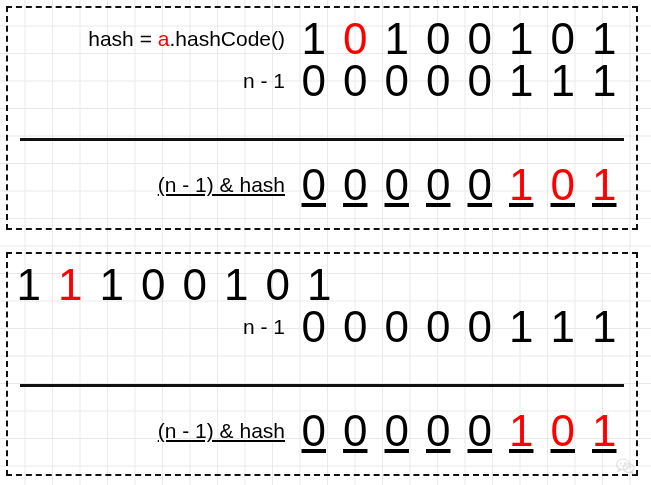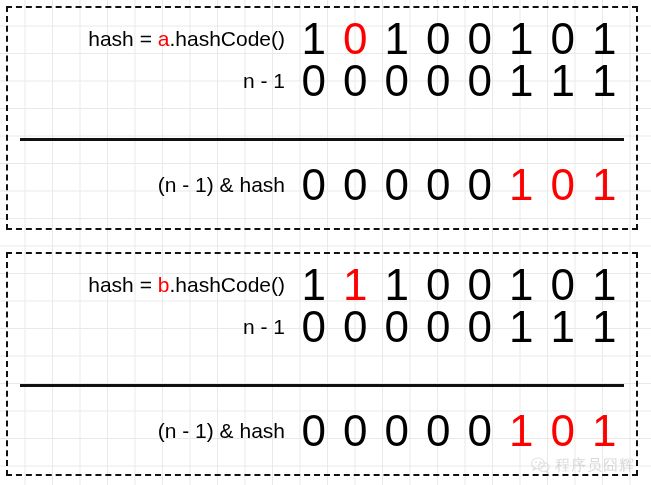--- a/index.html
+++ b/index.html
@@ -40,21 +40,21 @@
   .row {
     position: absolute;
     left: 0;
     width: 100%;
     height: 58px;
     display: flex;
     align-items: center;
   }
   .row-hash  { top: 2px; }
   .row-mask  { top: 44px; }
-  .row-res   { top: 148px; }
+  .row-res   { top: 148px; text-decoration: underline; }
 
   .label {
     width: 285px;
     text-align: right;
     padding-right: 8px;
     box-sizing: border-box;
     font-size: 21px;
     color: #000000;
     white-space: nowrap;
     letter-spacing: 0px;
@@ -148,21 +148,20 @@
           <span class="bit">0</span>
           <span class="bit red">1</span>
           <span class="bit red">0</span>
           <span class="bit red">1</span>
         </div>
       </div>
       <div class="rule"></div>
     </div>
     <div class="panel" id="panel-b">
       <div class="row row-hash">
-        <div class="label"><span>hash = </span><span class="red">b</span><span>.hashCode()</span></div>
         <div class="bits">
           <span class="bit">1</span>
           <span class="bit red">1</span>
           <span class="bit">1</span>
           <span class="bit">0</span>
           <span class="bit">0</span>
           <span class="bit">1</span>
           <span class="bit">0</span>
           <span class="bit">1</span>
         </div>
@@ -201,14 +200,13 @@
   <svg class="wm-icon" width="19" height="17" viewBox="0 0 19 17">
     <ellipse cx="7" cy="6.4" rx="6.4" ry="5.4" fill="none" stroke="#c8c8c8" stroke-width="1.1"></ellipse>
     <path d="M3.2 10.6 L2.0 13.4 L4.9 11.8 Z" fill="none" stroke="#c8c8c8" stroke-width="1.1"></path>
     <circle cx="5.0" cy="5.3" r="0.95" fill="#c8c8c8"></circle>
     <circle cx="9.1" cy="5.3" r="0.95" fill="#c8c8c8"></circle>
     <ellipse cx="12.6" cy="10.1" rx="5.3" ry="4.4" fill="none" stroke="#c8c8c8" stroke-width="1.1"></ellipse>
     <path d="M16.0 13.5 L17.2 15.9 L14.6 14.6 Z" fill="none" stroke="#c8c8c8" stroke-width="1.1"></path>
     <circle cx="11.0" cy="9.2" r="0.8" fill="#c8c8c8"></circle>
     <circle cx="14.3" cy="9.2" r="0.8" fill="#c8c8c8"></circle>
   </svg>
-  <span class="wm-text">程序员囧辉</span>
 </div>
 
 </body></html>

